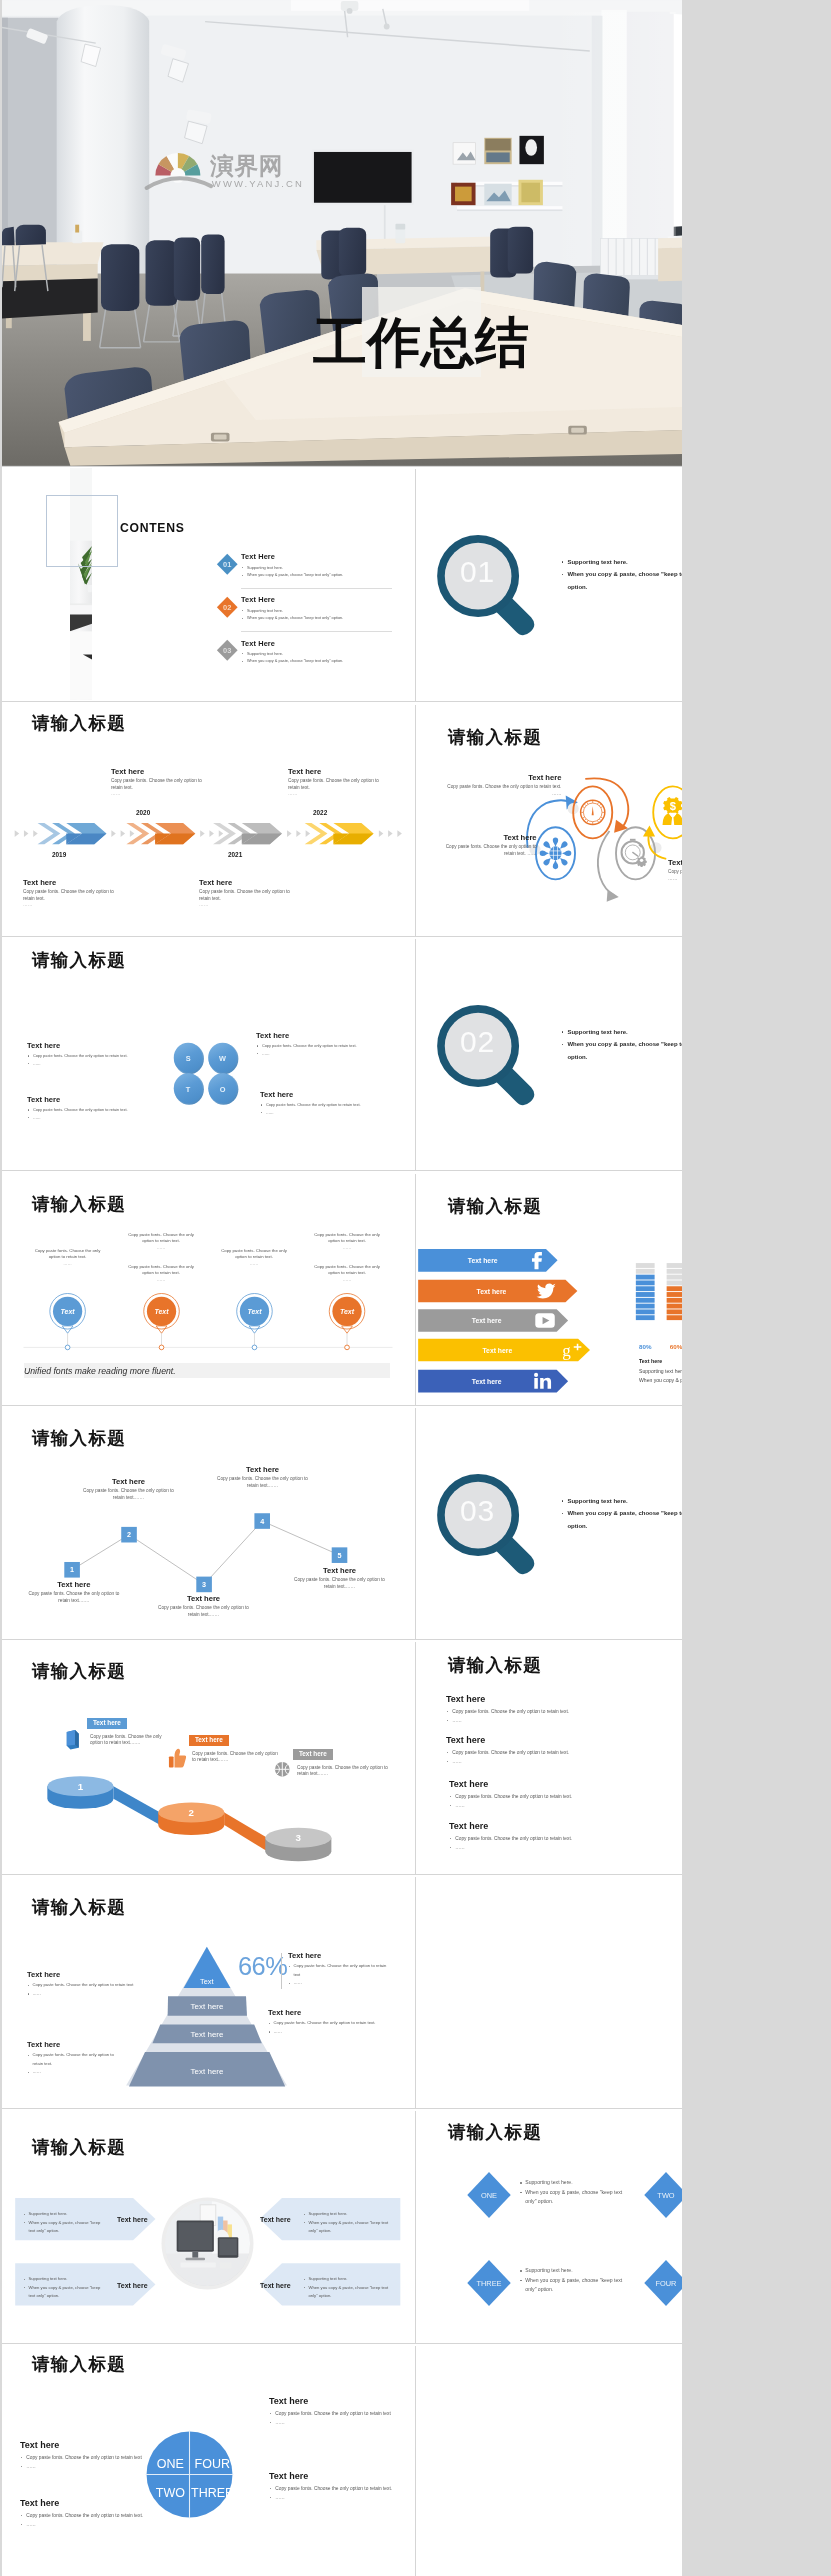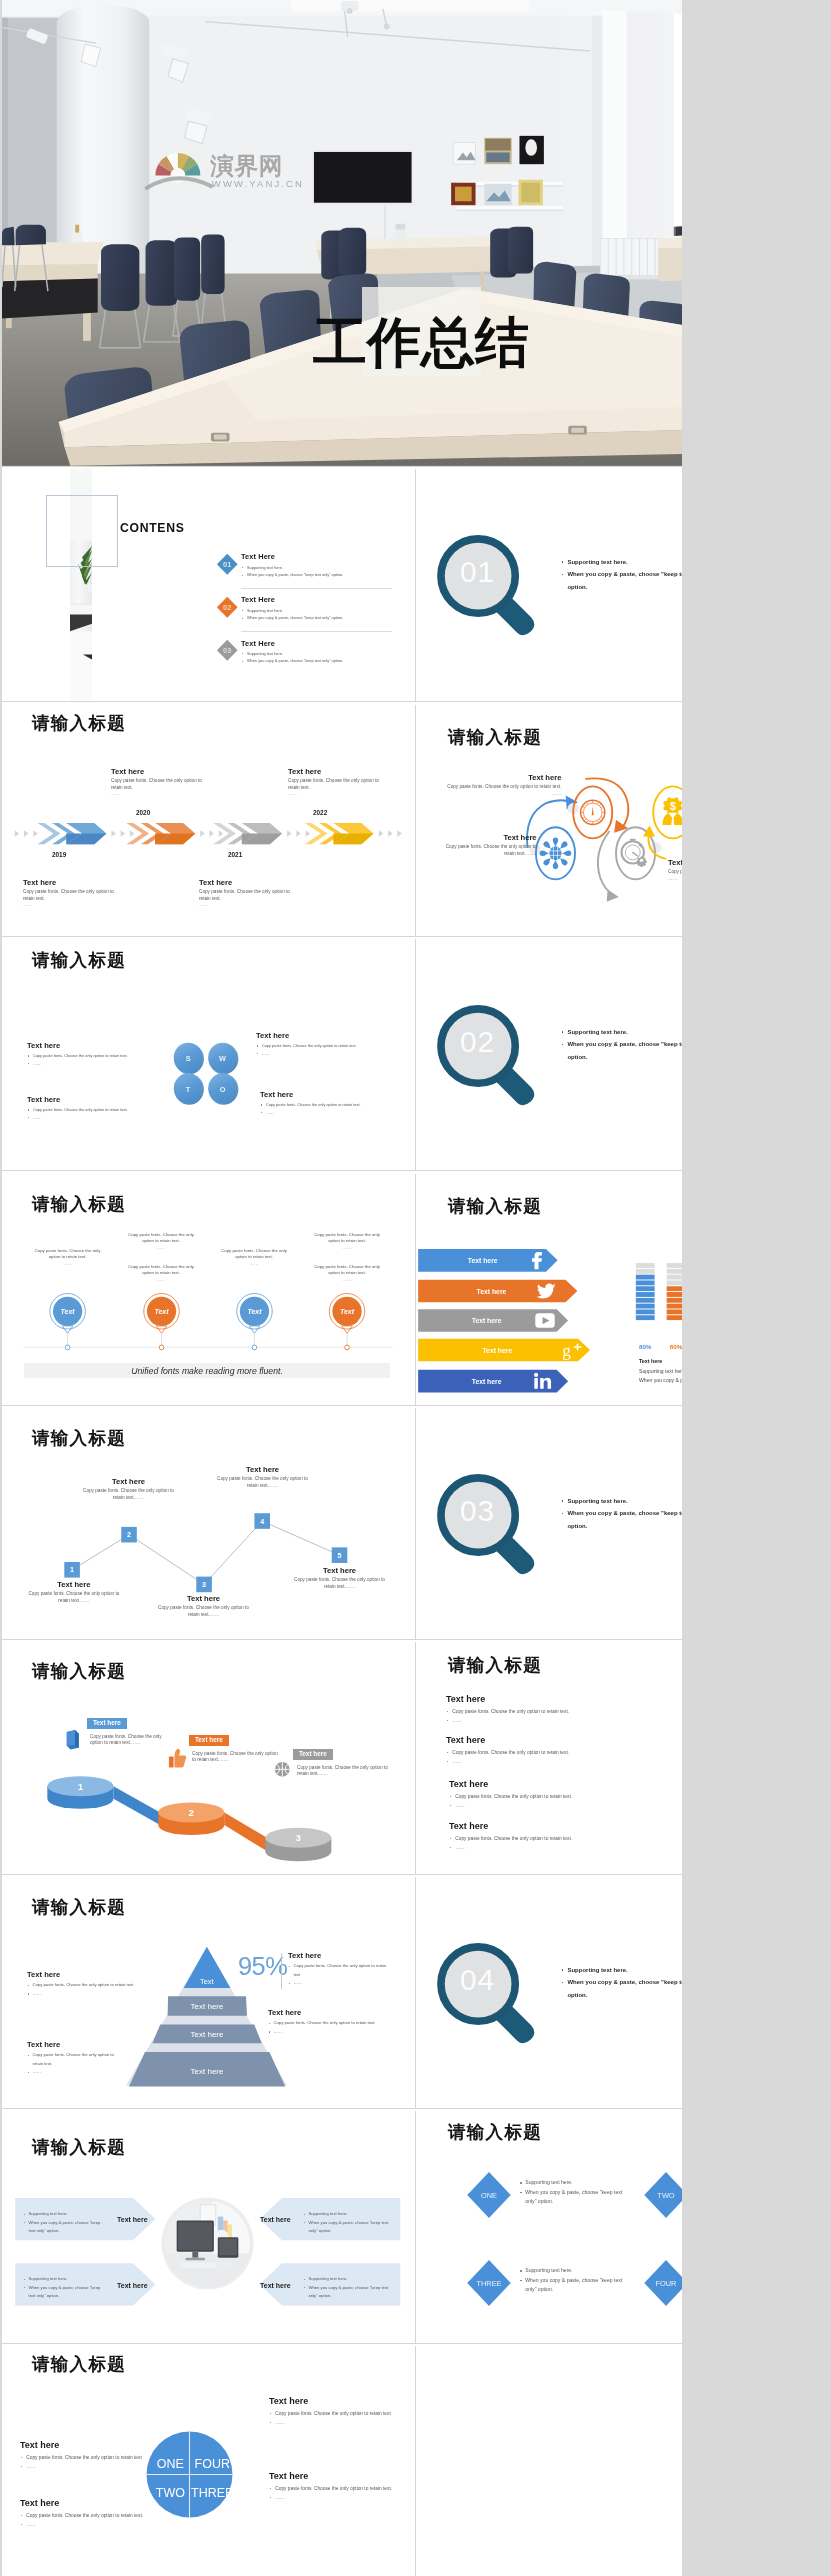--- a/index.html
+++ b/index.html
@@ -775,21 +775,21 @@
             <g>
        <circle cx="353.4" cy="18.5" r="18.2" fill="none" stroke="#e8742a" stroke-width="0.8"></circle>
        <circle cx="353.4" cy="18.5" r="15" fill="#e8742a"></circle>
        <path d="M347.9 33.5 L358.9 33.5 L353.4 41 Z" fill="none" stroke="#e8742a" stroke-width="0.8"></path>
        <text x="353.4" y="21.2" text-anchor="middle" font-family="'Liberation Sans',sans-serif" font-size="7.2" font-style="italic" font-weight="600" fill="#ffffff">Text</text>
        <path d="M353.4 41 L353.4 55.5" stroke="#c6c6c6" stroke-width="0.6"></path>
        <circle cx="353.4" cy="55.5" r="2.4" fill="#ffffff" stroke="#e8742a" stroke-width="0.9"></circle>
      </g>
    </svg>
    <div class="abs" style="left:22px;top:191px;width:366px;height:15.4px;background:#f1f1f1"></div>
-   <div class="abs" style="left:22px;top:194px;width:366px;text-align:center;font-size:8.7px;font-style:italic;color:#2d2d2d">Unified fonts make reading more fluent.</div>
+   <div class="abs" style="left:22px;top:194px;width:366px;text-align:left;font-size:8.7px;font-style:italic;color:#2d2d2d">Unified fonts make reading more fluent.</div>
    <div class="pnt" style="left:28.5px;top:76px;width:74px;text-align:center"><span>Copy paste fonts. Choose the only option to retain text.</span><br><span class="el2">……</span></div>
    <div class="pnt" style="left:122px;top:60px;width:74px;text-align:center"><span>Copy paste fonts. Choose the only option to retain text.</span><br><span class="el2">……</span></div>
    <div class="pnt" style="left:122px;top:92px;width:74px;text-align:center"><span>Copy paste fonts. Choose the only option to retain text.</span><br><span class="el2">……</span></div>
    <div class="pnt" style="left:215px;top:76px;width:74px;text-align:center"><span>Copy paste fonts. Choose the only option to retain text.</span><br><span class="el2">……</span></div>
    <div class="pnt" style="left:308px;top:60px;width:74px;text-align:center"><span>Copy paste fonts. Choose the only option to retain text.</span><br><span class="el2">……</span></div>
    <div class="pnt" style="left:308px;top:92px;width:74px;text-align:center"><span>Copy paste fonts. Choose the only option to retain text.</span><br><span class="el2">……</span></div>
  </div>
  <div class="cell R">
    <div class="ttl" style="left:32px;top:25px">请输入标题</div>
    <svg class="abs" style="left:0px;top:77px" width="186" height="148" viewBox="0 0 190 152">
@@ -1095,21 +1095,21 @@
      <path d="M162 153.4 L 258.4 153.4 L 266.2 172.5 L 154 172.5 Z" fill="#7f92ad"></path>
 
      <path d="M146.4 181.6 L 274 181.6 L 290.2 216.9 L 129.9 216.9 Z" fill="#7f92ad"></path>
      <g font-family="'Liberation Sans',sans-serif" fill="#ffffff" text-anchor="middle">
        <text x="209.8" y="112" font-size="7.6">Text</text>
        <text x="210" y="137" font-size="8.2">Text here</text>
        <text x="210" y="166" font-size="8.2">Text here</text>
        <text x="210" y="204" font-size="8.2">Text here</text>
      </g>
    </svg>
-   <div class="abs" style="left:236px;top:79px;font-size:25.4px;font-weight:400;color:#6ba3dc;letter-spacing:-0.5px;line-height:1">95%</div>
+   <div class="abs" style="left:236px;top:79px;font-size:25.4px;font-weight:400;color:#6ba3dc;letter-spacing:-0.5px;line-height:1">66%</div>
    <div class="abs" style="left:279px;top:78px;width:1px;height:36px;background:#c8c8c8"></div>
    <div class="abs" style="left:286px;top:76px;width:102px">
      <div class="th2">Text here</div>
      <div class="bullets mid" style="margin-top:2px">
               <div class="bl w2">Copy paste fonts. Choose the only option to retain text</div>
               <div class="bl">……</div>
             </div>
    </div>
    <div class="abs" style="left:25px;top:95px;width:127px">
      <div class="th2">Text here</div>
@@ -1125,36 +1125,20 @@
               <div class="bl">……</div>
             </div>
    </div>
    <div class="abs" style="left:25px;top:165px;width:98px">
      <div class="th2">Text here</div>
      <div class="bullets mid" style="margin-top:2px">
               <div class="bl w2">Copy paste fonts. Choose the only option to retain text.</div>
               <div class="bl">……</div>
             </div>
    </div>
- </div>
- <div class="cell R sect">
-   <svg class="abs" style="left:15.6px;top:61px" width="104" height="104" viewBox="0 0 106 106">
-     <path d="M62 82 L 77 67 L 101 91 Q 108 99 100 106 Q 92 113 85 105 Z" fill="#1d5a77"></path>
-     <circle cx="47" cy="49" r="37.5" fill="none" stroke="#1c5673" stroke-width="8.5"></circle>
-     <circle cx="47" cy="49" r="34" fill="#e0e1e3"></circle>
-   </svg>
-   <div class="abs" style="left:15.6px;top:90px;width:92px;text-align:center;font-size:30px;color:#fcfcfc;font-weight:400;letter-spacing:1px;line-height:1">04</div>
-   <div class="abs bullets bl7" style="left:144px;top:89px">
-     <div class="bl">Supporting text here.</div>
-     <div class="bl">When you copy &amp; paste, choose "keep text only"</div>
-     <div class="bl nb">option.</div>
-   </div>
-   <svg class="abs" style="left:315px;top:42px" width="65" height="159" viewBox="0 0 67 163">
-            <use href="#womanFig"></use>
-          </svg>
  </div>
 </div>
 
 <div class="hdiv" style="top:2108px"></div>
 <div class="row" style="top:2109px">
  <div class="vdiv"></div>
  <div class="cell L">
    <div class="ttl" style="left:30px;top:29px">请输入标题</div>
    <svg class="abs" style="left:0px;top:89px" width="412" height="109" viewBox="0 0 422 112">
      <path d="M12.9 0 L 134 0 L 157 21.7 L 134 43.4 L 12.9 43.4 Z" fill="#dde8f5"></path>

